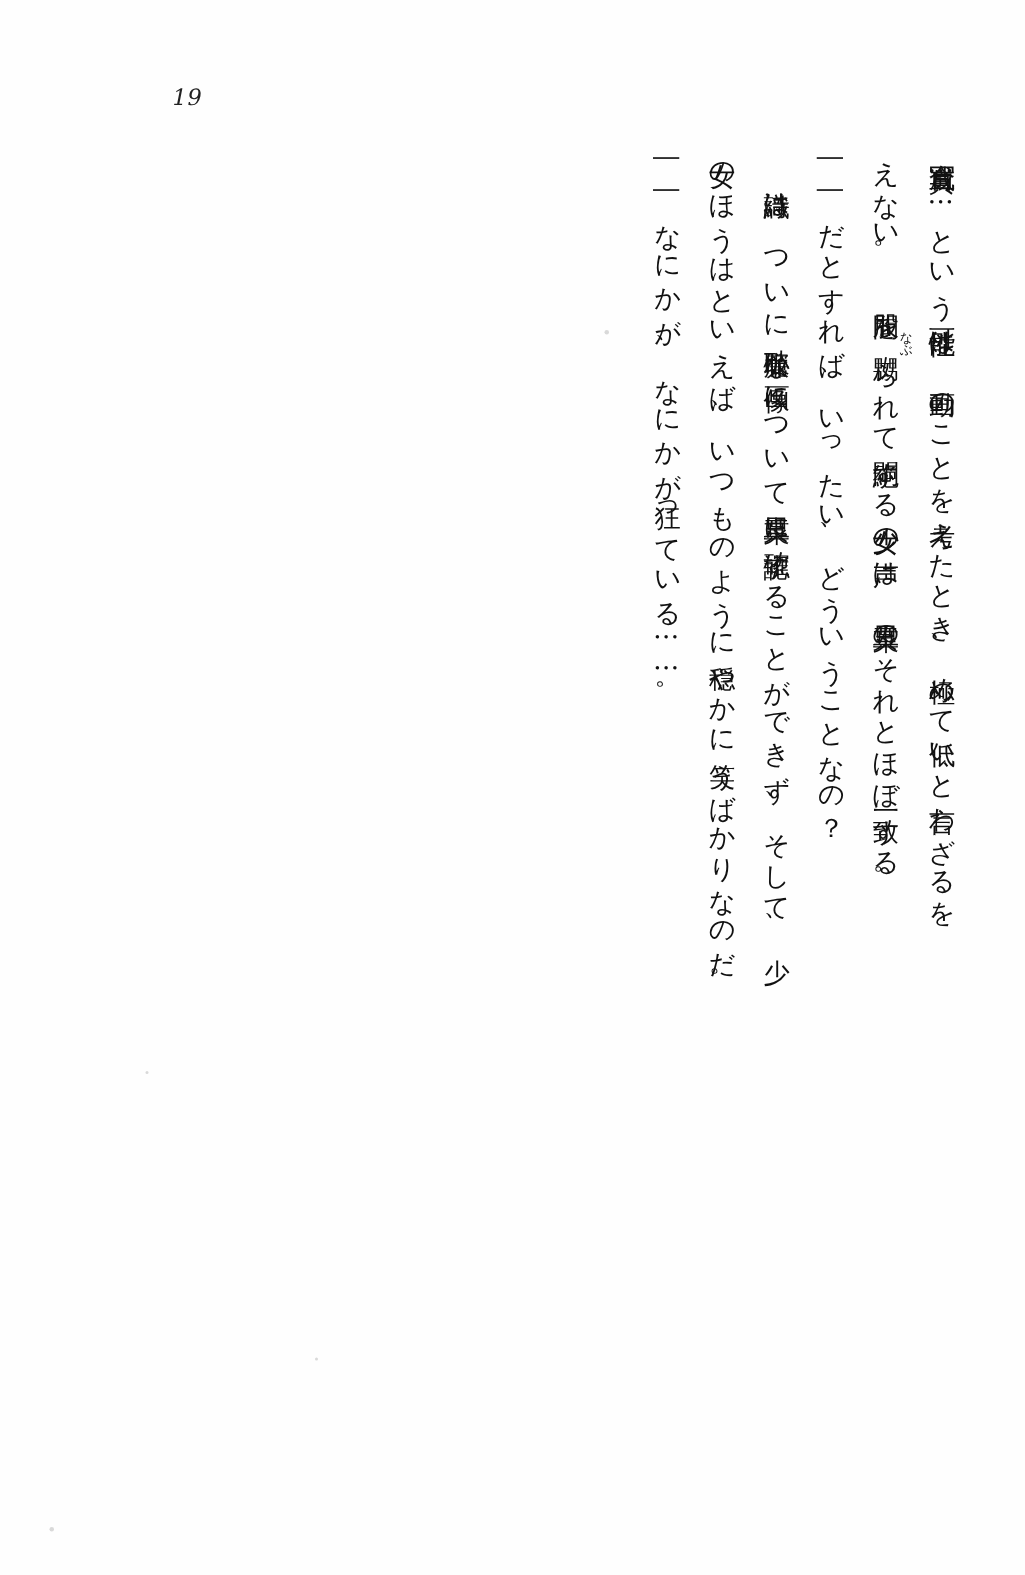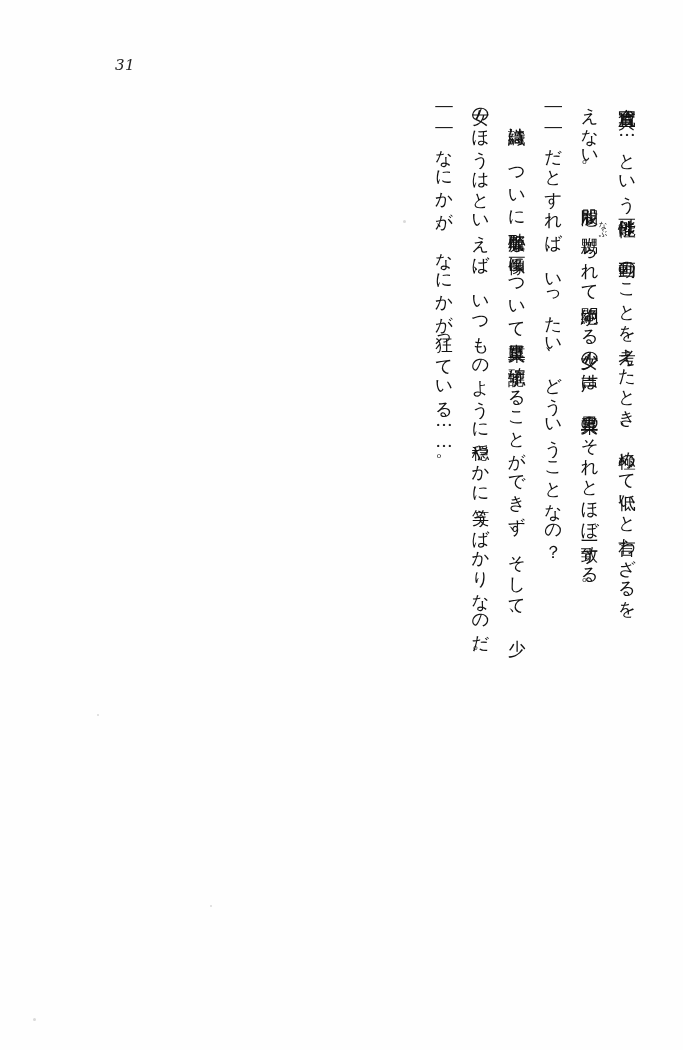--- a/index.html
+++ b/index.html
@@ -74,21 +74,21 @@
     position: absolute;
     background: #d9d9d9;
     border-radius: 50%;
   }
 </style>
 </head>
 <body>
 
 <div id="page">
 
-  <div class="page-number">31</div>
+  <div class="page-number">19</div>
 
   <div class="vtext">
     <p>合成写真……という可能性は、動画のことを考えたとき、極めて低いと言わざるを</p>
     <p><span>えない。　股間を<ruby>嬲<rt>なぶ</rt></ruby>られて悶絶する少女の声は、真里菜のそれとほぼ一致する。</span></p>
     <p>――だとすれば、いったい、どういうことなの？</p>
     <p>　詩織は、ついに破廉恥な画像について真里菜に確認することができず、そして、少</p>
     <p>女のほうはといえば、いつものように穏やかに笑うばかりなのだ。</p>
     <p>――なにかが、なにかが狂っている……。</p>
   </div>
 

